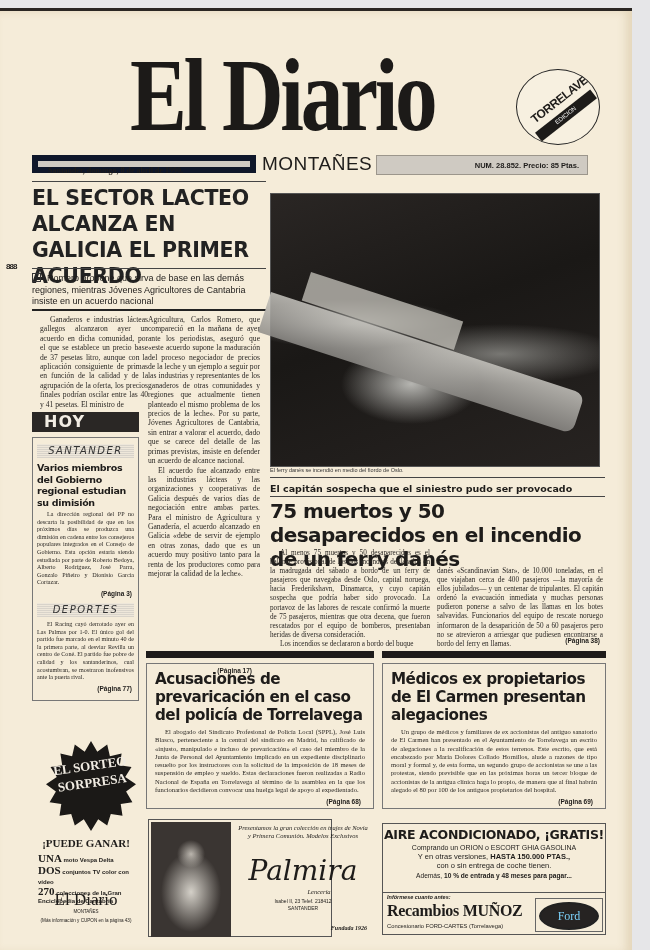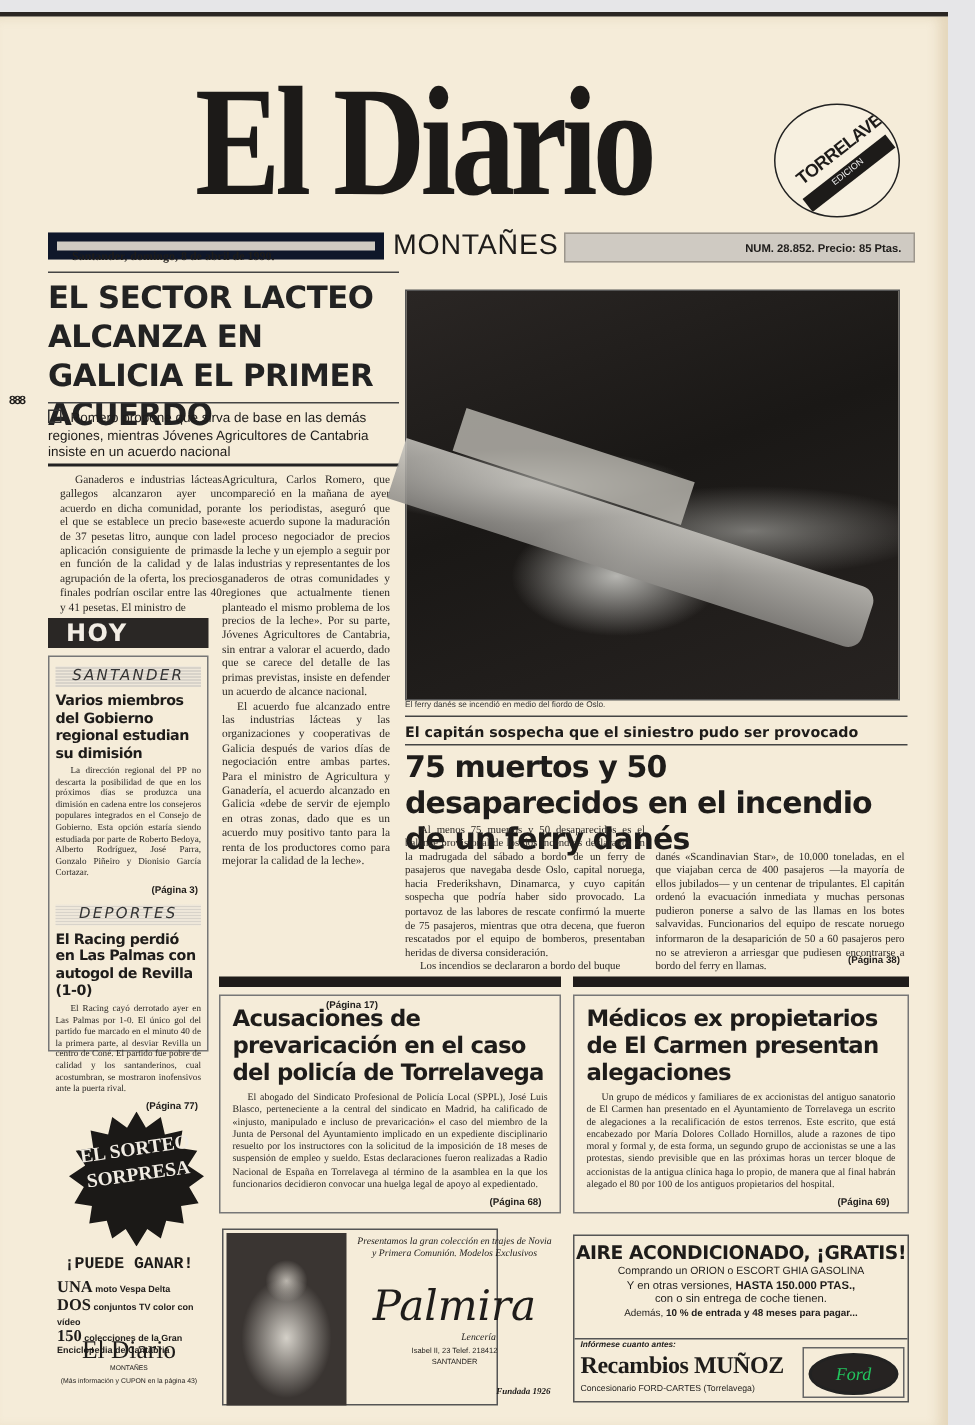--- a/index.html
+++ b/index.html
@@ -40,21 +40,21 @@
   }
   .date-bar {
     left:32px; top:144px; width:224px; height:18px; background:#cfcac2; border:6px solid #0f172a;
     font-size:8px; font-weight:bold; line-height:20px; padding-left:10px; box-sizing:border-box;
   }
   .sub-title {
     left:262px; top:141px; width:108px; height:24px; text-align:center;
     font-family:"Liberation Sans", sans-serif; font-size:19px; letter-spacing:0.5px; line-height:24px;
   }
   .number-bar {
-    left:376px; top:144px; width:234px; height:20px; background:#cfcac2; border:1px solid #9c968c;
+    left:376px; top:144px; width:212px; height:20px; background:#cfcac2; border:1px solid #9c968c;
     font-size:7.5px; font-weight:bold; line-height:20px; text-align:right; padding-right:8px; box-sizing:border-box;
     font-family:"Liberation Sans", sans-serif;
   }
   .rule { background:#444; height:1px; }
   
   .lead-headline {
     left:32px; top:174px; width:234px;
     font-family:"DejaVu Sans", sans-serif; font-weight:bold; font-size:20.5px; line-height:26px;
     letter-spacing:-0.3px; color:#222;
   }
@@ -101,21 +101,21 @@
   .ferry-headline { left:270px; top:488px; width:335px; font-family:"DejaVu Sans", sans-serif; font-weight:bold; font-size:20px; line-height:24px; letter-spacing:-0.6px; }
   .thick-bar { background:#1f1c1a; height:7px; }
   .h2-sm { font-family:"DejaVu Sans", sans-serif; font-weight:bold; font-size:15.2px; line-height:18px; letter-spacing:-0.5px; }
   
   .ad-photo {
     position:absolute; left:2px; top:2px; width:80px; height:115px;
     background:radial-gradient(ellipse 30px 40px at 40px 70px,#d4d0c8,transparent),radial-gradient(circle 14px at 40px 32px,#b9b4ac,transparent),#3a3532;
   }
   .ford-oval {
     position:absolute; width:56px; height:24px; border:2px solid #222; border-radius:50%; background:#262322;
-    color:#22c55e; font-style:italic; font-family:"Liberation Serif", serif; font-size:12px; text-align:center; line-height:24px;
+    color:#7dd3fc; font-family:"Liberation Serif", serif; font-size:12px; text-align:center; line-height:24px;
   }
   .star {
     position:absolute; left:46px; top:738px; width:90px; height:90px; background:#1b1917;
     clip-path: polygon(50% 0%,57% 12%,68% 4%,71% 17%,84% 14%,82% 27%,95% 29%,88% 40%,100% 48%,89% 56%,96% 68%,83% 70%,85% 83%,72% 81%,68% 94%,58% 87%,50% 100%,42% 87%,32% 94%,28% 81%,15% 83%,17% 70%,4% 68%,11% 56%,0% 48%,12% 40%,5% 29%,18% 27%,16% 14%,29% 17%,32% 4%,43% 12%);
   }
   .star-text { position:absolute; left:46px; top:752px; width:90px; text-align:center; color:#f0ebe2; font-family:"Liberation Serif", serif; font-weight:bold; font-size:13px; line-height:17px; transform:rotate(-8deg); }
 </style>
 </head>
 <body>
 
@@ -152,34 +152,33 @@
   <div class="abs hoy-bar">HOY</div>
 
   <div class="abs box" style="left:32px;top:426px;width:107px;height:264px;">
     <div class="section-label" style="margin:6px 4px 4px;">SANTANDER</div>
     <div class="short-headline" style="margin:0 4px 3px;">Varios miembros del Gobierno regional estudian su dimisión</div>
     <div class="col-text" style="margin:0 4px;font-size:6.1px;line-height:7.6px;">
       <p>La dirección regional del PP no descarta la posibilidad de que en los próximos días se produzca una dimisión en cadena entre los consejeros populares integrados en el Consejo de Gobierno. Esta opción estaría siendo estudiada por parte de Roberto Bedoya, Alberto Rodríguez, José Parra, Gonzalo Piñeiro y Dionisio García Cortazar.</p>
     </div>
     <div class="page-ref" style="margin:3px 6px 6px;">(Página 3)</div>
     <div class="section-label" style="margin:4px 4px 4px;">DEPORTES</div>
-    <div class="short-headline" style="margin:0 4px 3px;">El Racing perdió en Las Palmas con autogol de Revilla (1-0)</div>
     <div class="col-text" style="margin:0 4px;font-size:6.1px;line-height:7.6px;">
       <p>El Racing cayó derrotado ayer en Las Palmas por 1-0. El único gol del partido fue marcado en el minuto 40 de la primera parte, al desviar Revilla un centro de Coné. El partido fue pobre de calidad y los santanderinos, cual acostumbran, se mostraron inofensivos ante la puerta rival.</p>
     </div>
     <div class="page-ref" style="margin:3px 6px;">(Página 77)</div>
   </div>
 
   <div class="star" style="top:730px;"></div>
   <div class="star-text" style="top:746px;">EL SORTEO SORPRESA</div>
-  <div class="abs" style="left:36px;top:826px;width:100px;text-align:center;font-weight:bold;font-size:11px;font-family:Liberation Mono, monospace;">¡PUEDE GANAR!</div>
+  <div class="abs" style="left:36px;top:826px;width:100px;text-align:center;font-weight:bold;font-size:11px;">¡PUEDE GANAR!</div>
   <div class="abs" style="left:38px;top:842px;width:100px;font-size:6px;line-height:10px;font-family:'Liberation Sans',sans-serif;font-weight:bold;">
     <div><span style="font-family:'Liberation Serif',serif;font-size:11px;">UNA</span> <span>moto Vespa Delta</span></div>
     <div><span style="font-family:'Liberation Serif',serif;font-size:11px;">DOS</span> <span>conjuntos TV color con vídeo</span></div>
-    <div style="line-height:8px;"><span style="font-family:'Liberation Serif',serif;font-size:11px;">150</span> <span>colecciones de la Gran Enciclopedia de Cantabria</span></div>
+    <div style="line-height:8px;"><span style="font-family:'Liberation Serif',serif;font-size:11px;">270</span> <span>colecciones de la Gran Enciclopedia de Cantabria</span></div>
   </div>
   <div class="abs" style="left:36px;top:880px;width:100px;text-align:center;font-size:17px;line-height:18px;">El Diario</div>
   <div class="abs" style="left:36px;top:898px;width:100px;text-align:center;font-size:4.5px;font-family:'Liberation Sans',sans-serif;">MONTAÑES</div>
   <div class="abs" style="left:34px;top:907px;width:104px;text-align:center;font-size:4.6px;font-family:'Liberation Sans',sans-serif;">(Más información y CUPON en la página 43)</div>
 
   <div class="abs photo">
     <div class="ship-super"></div>
     <div class="ship-hull"></div>
   </div>
   <div class="abs photo-caption">El ferry danés se incendió en medio del fiordo de Oslo.</div>

